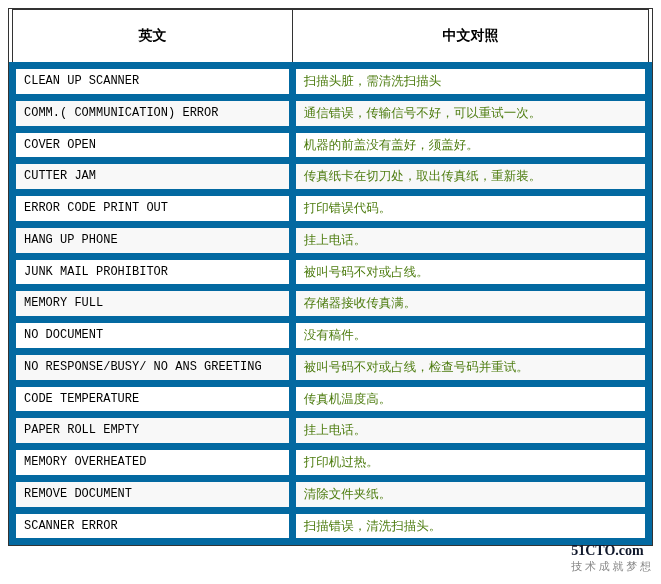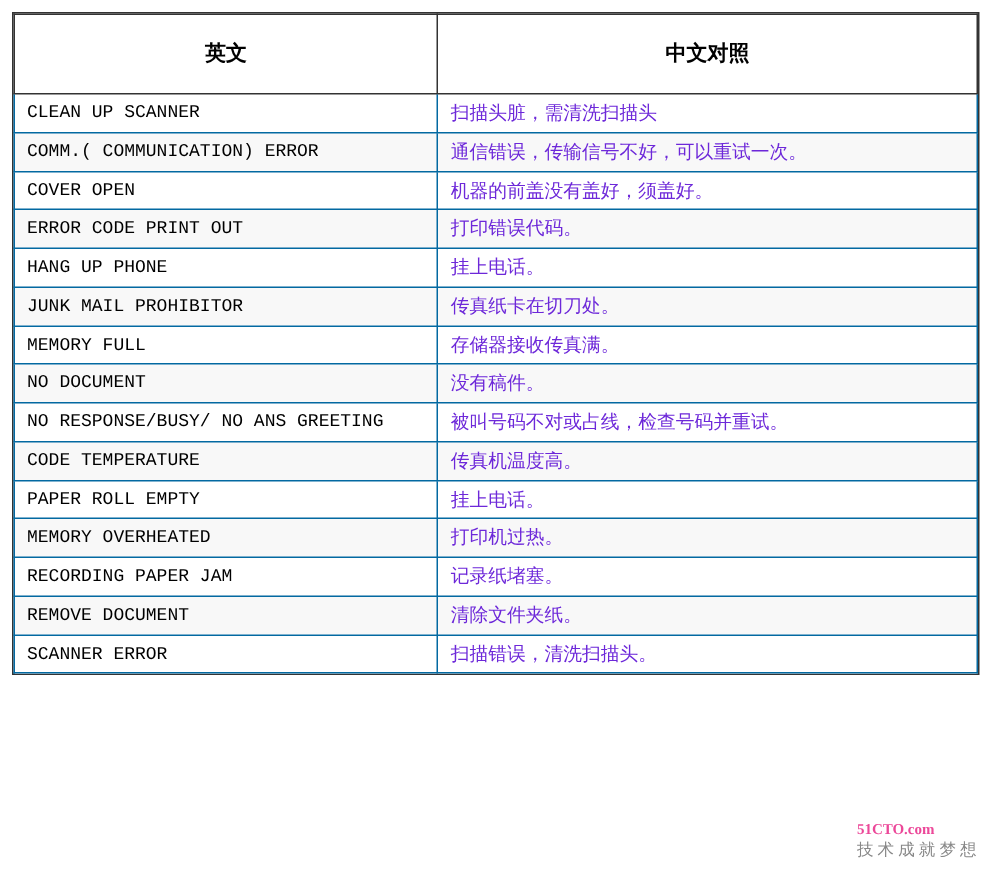--- a/index.html
+++ b/index.html
@@ -31,21 +31,21 @@
     thead tr th {
       background: #ffffff;
       border: 1px solid #333;
       padding: 17px 8px;
       text-align: center;
       font-weight: bold;
       font-size: 14px;
     }
 
     tbody tr td {
-      border: 1px solid #0369a1;
+      border: 7px solid #0369a1;
       padding: 3px 8px;
       vertical-align: top;
       line-height: 1.5;
     }
 
     tbody tr:nth-child(odd) {
       background: #ffffff;
     }
 
     tbody tr:nth-child(even) {
@@ -56,36 +56,36 @@
       width: 44%;
       font-family: "Courier New", monospace;
       font-size: 12px;
       color: #000;
     }
 
     td.chinese {
       width: 56%;
       font-family: "SimSun", "宋体", serif;
       font-size: 12.5px;
-      color: #6d28d9;
+      color: #4d7c0f;
     }
 
     .watermark {
       position: absolute;
       bottom: 10px;
       right: 10px;
       font-size: 11px;
       color: #888;
       font-family: "SimSun", serif;
     }
 
     .watermark-logo {
-      font-size: 10px;
+      font-size: 14px;
       font-weight: bold;
-      color: #ec4899;
+      color: #0f172a;
     }
   </style>
 </head>
 <body>
 
 <div class="table-container">
   <table>
     <thead>
       <tr>
         <th class="english">英文</th>
@@ -99,30 +99,34 @@
         </tr>
         <tr>
           <td class="english">COMM.( COMMUNICATION) ERROR</td>
           <td class="chinese">通信错误，传输信号不好，可以重试一次。</td>
         </tr>
         <tr>
           <td class="english">COVER OPEN</td>
           <td class="chinese">机器的前盖没有盖好，须盖好。</td>
         </tr>
         <tr>
+          <td class="english">CUTTER JAM</td>
+          <td class="chinese">传真纸卡在切刀处，取出传真纸，重新装。</td>
+        </tr>
+        <tr>
           <td class="english">ERROR CODE PRINT OUT</td>
           <td class="chinese">打印错误代码。</td>
         </tr>
         <tr>
           <td class="english">HANG UP PHONE</td>
           <td class="chinese">挂上电话。</td>
         </tr>
         <tr>
           <td class="english">JUNK MAIL PROHIBITOR</td>
-          <td class="chinese">传真纸卡在切刀处。</td>
+          <td class="chinese">被叫号码不对或占线。</td>
         </tr>
         <tr>
           <td class="english">MEMORY FULL</td>
           <td class="chinese">存储器接收传真满。</td>
         </tr>
         <tr>
           <td class="english">NO DOCUMENT</td>
           <td class="chinese">没有稿件。</td>
         </tr>
         <tr>
@@ -135,24 +139,20 @@
         </tr>
         <tr>
           <td class="english">PAPER ROLL EMPTY</td>
           <td class="chinese">挂上电话。</td>
         </tr>
         <tr>
           <td class="english">MEMORY OVERHEATED</td>
           <td class="chinese">打印机过热。</td>
         </tr>
         <tr>
-          <td class="english">RECORDING PAPER JAM</td>
-          <td class="chinese">记录纸堵塞。</td>
-        </tr>
-        <tr>
           <td class="english">REMOVE DOCUMENT</td>
           <td class="chinese">清除文件夹纸。</td>
         </tr>
         <tr>
           <td class="english">SCANNER ERROR</td>
           <td class="chinese">扫描错误，清洗扫描头。</td>
         </tr>
       </tbody>
   </table>
 </div>

